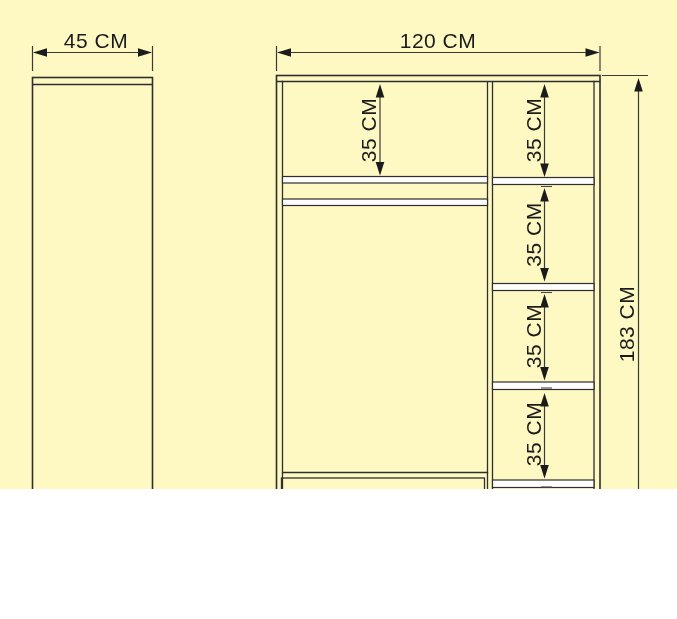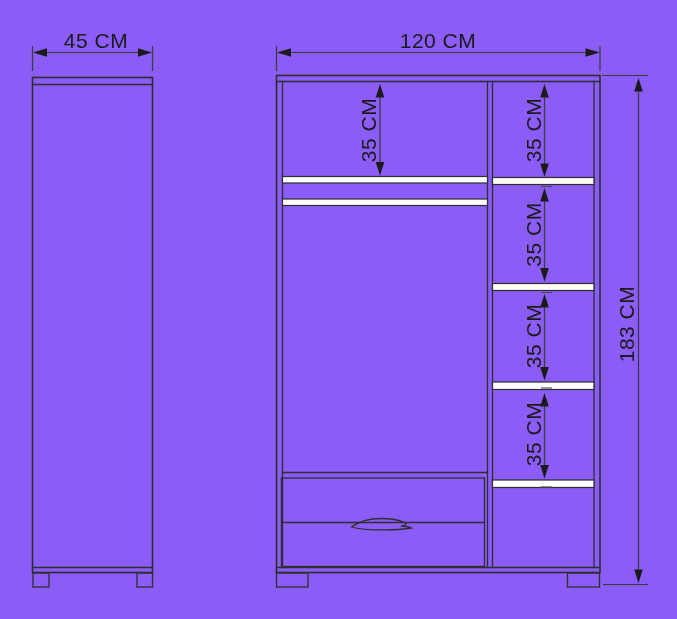--- a/index.html
+++ b/index.html
@@ -1,19 +1,19 @@
 <!DOCTYPE html>
 <html><head>
 <meta charset="utf-8">
 <style>
   html,body{margin:0;padding:0;background:#ffffff;}
   .stage{
     position:relative;
-    width:677px;height:619px;
-    background:#8b5cf6;
+    width:677px;height:489px;
+    background:#fef9c3;
     overflow:hidden;
     font-family:"Liberation Sans", sans-serif;
     text-decoration:underline;
   }
   svg{display:block;}
   .ln   { stroke:#2e2e2e; stroke-width:1.6; fill:none; stroke-linecap:square; }
   .lnt  { stroke:#2e2e2e; stroke-width:1.3; fill:none; stroke-linecap:square; }
   .band { stroke:#2e2e2e; stroke-width:1.2; fill:#fdfdfd; }
   .dim  { stroke:#3a3a3a; stroke-width:1.2; fill:none; stroke-linecap:butt; }
   .tick { stroke:#4a4a4a; stroke-width:1.1; fill:none; }

